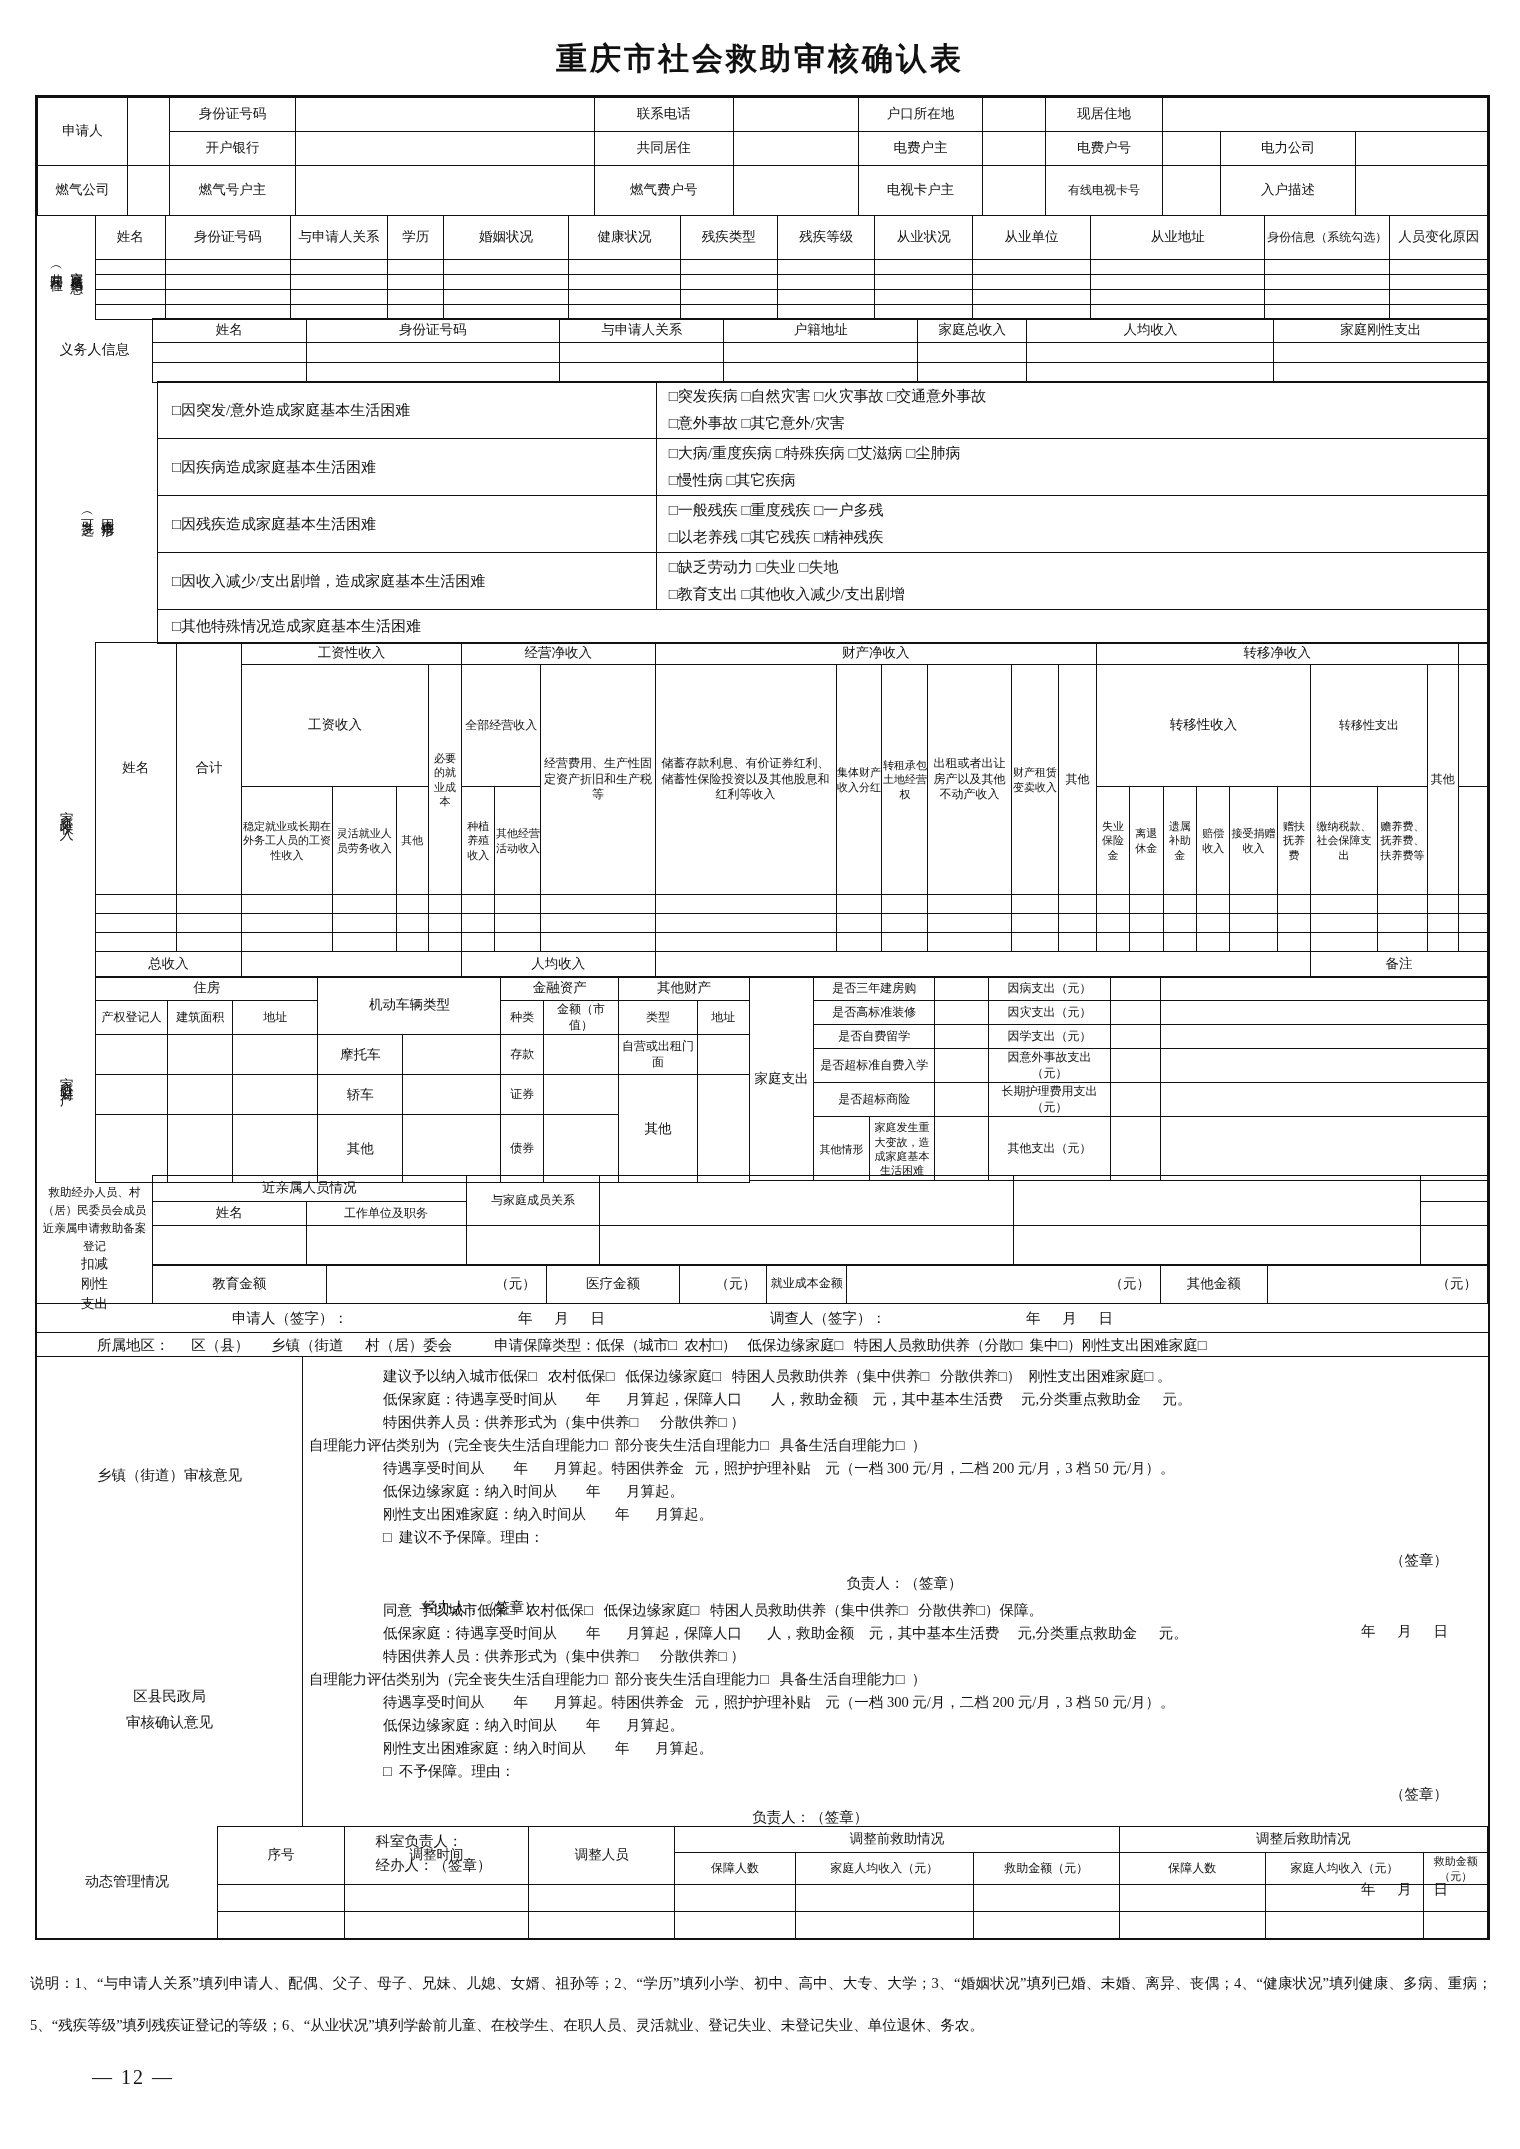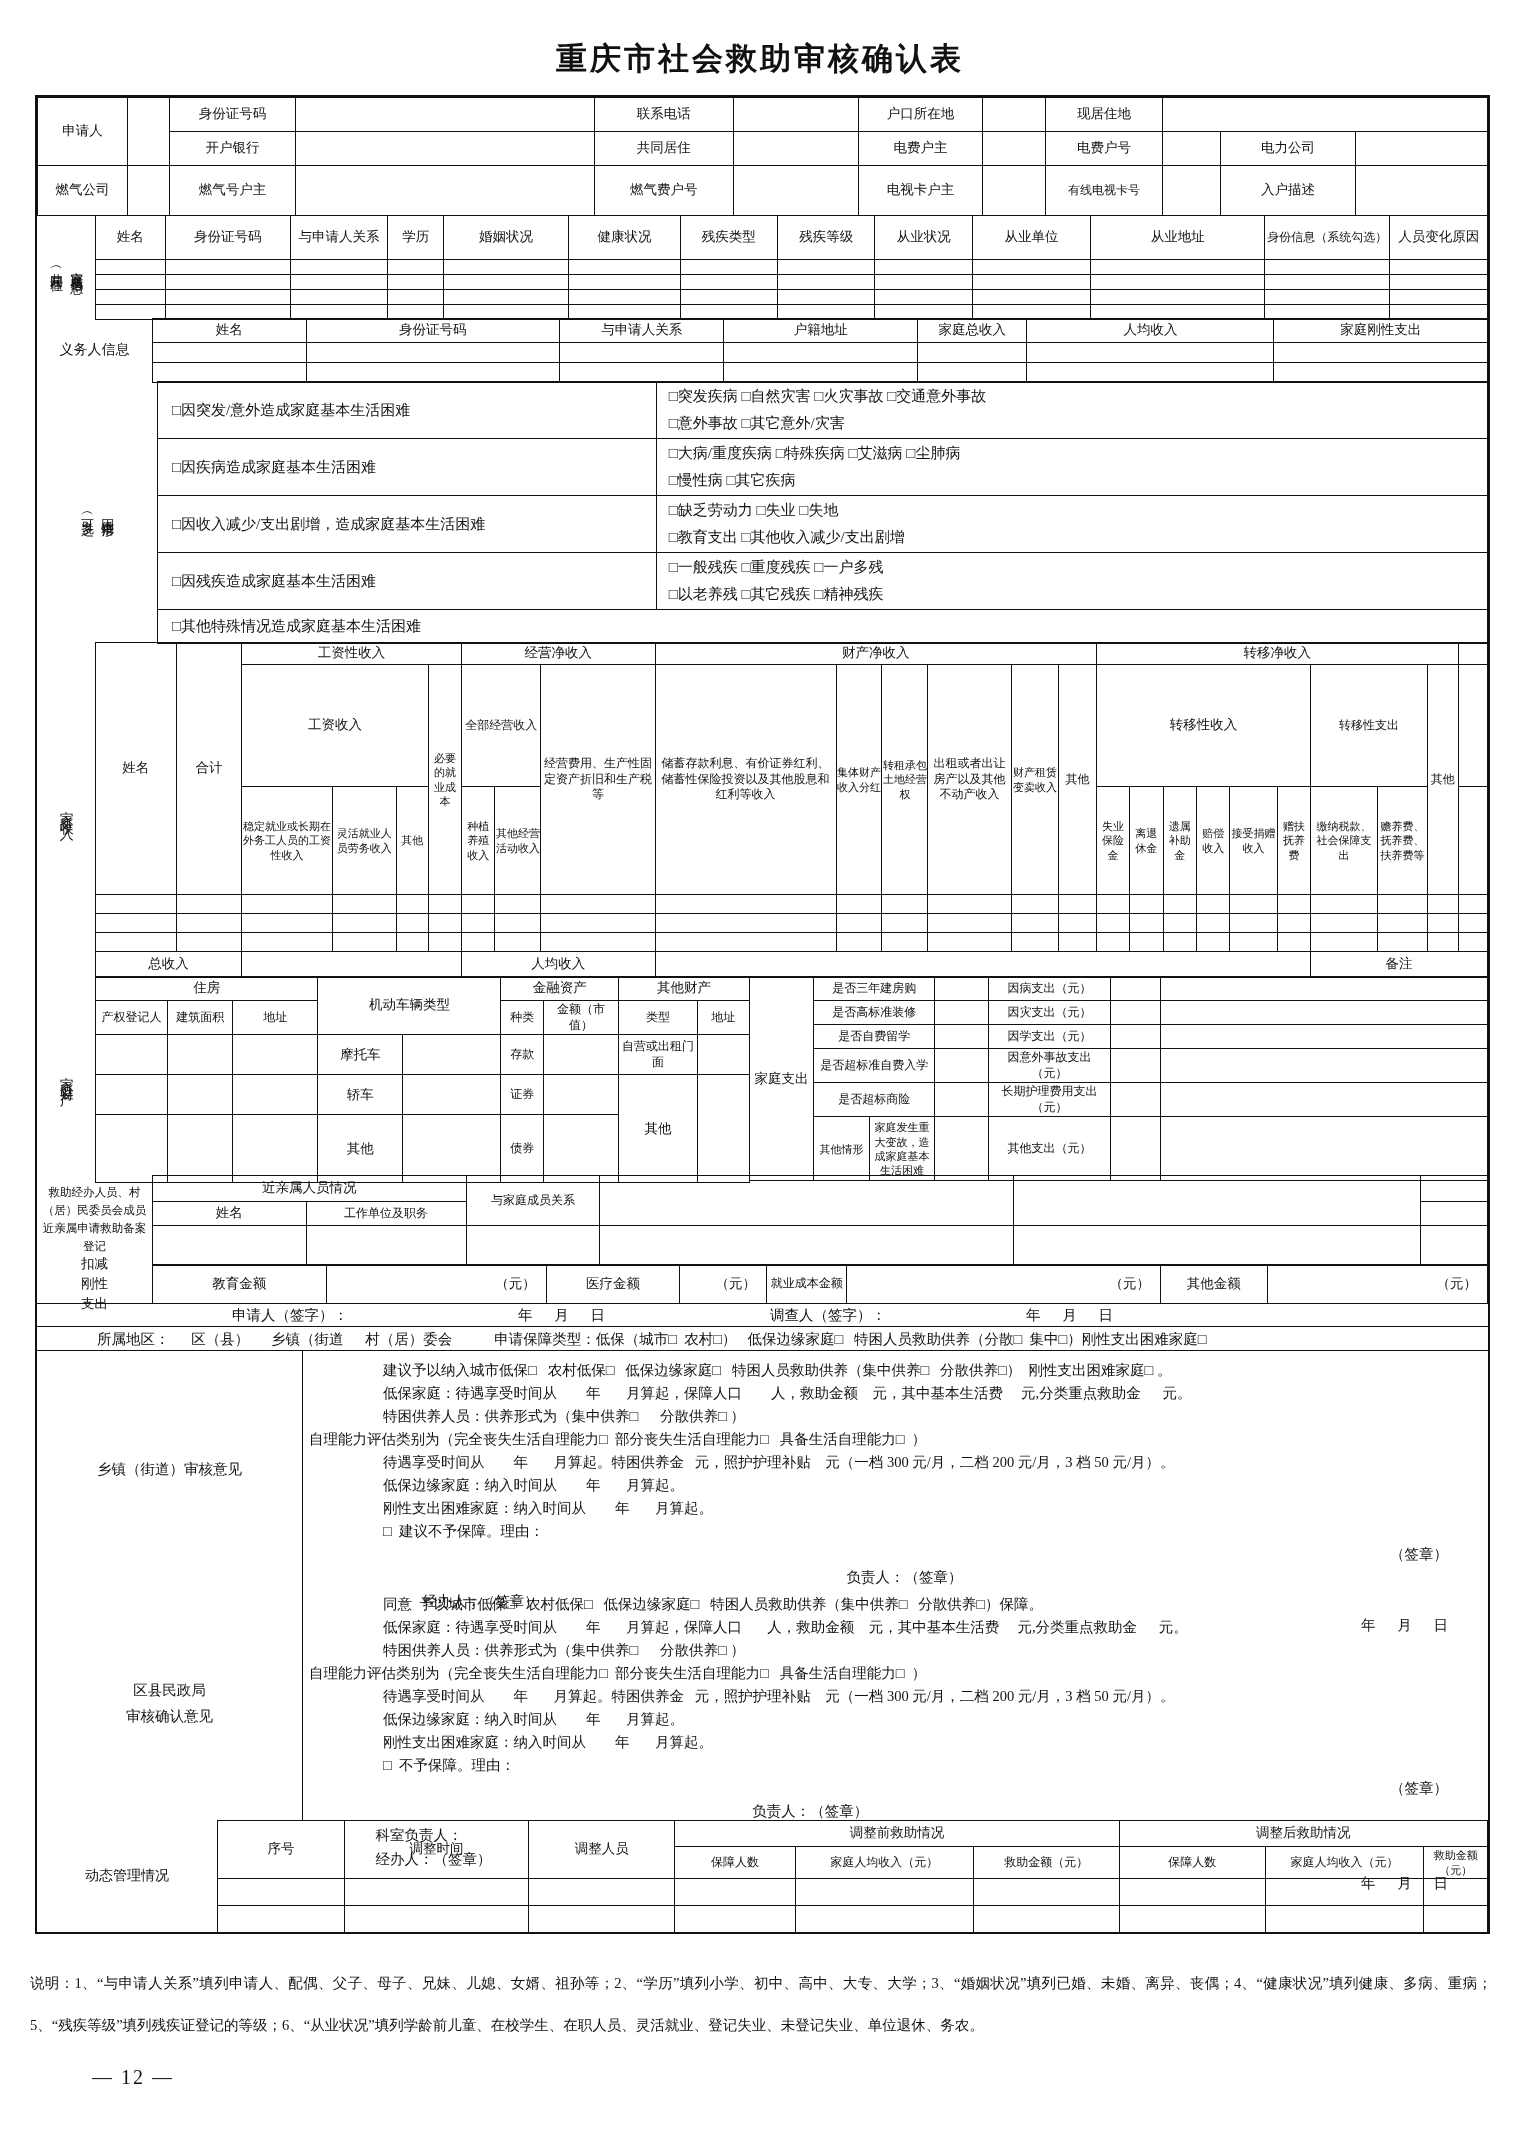--- a/index.html
+++ b/index.html
@@ -263,26 +263,26 @@
           <tbody>
             <tr style="height:57px">
               <td class="lefttxt">□因突发/意外造成家庭基本生活困难</td>
               <td class="chkline"><div>□突发疾病 □自然灾害 □火灾事故 □交通意外事故</div><div>□意外事故 □其它意外/灾害</div></td>
             </tr>
             <tr style="height:57px">
               <td class="lefttxt">□因疾病造成家庭基本生活困难</td>
               <td class="chkline"><div>□大病/重度疾病 □特殊疾病 □艾滋病 □尘肺病</div><div>□慢性病 □其它疾病</div></td>
             </tr>
             <tr style="height:57px">
+              <td class="lefttxt">□因残疾造成家庭基本生活困难</td>
+              <td class="chkline"><div>□一般残疾 □重度残疾 □一户多残</div><div>□以老养残 □其它残疾 □精神残疾</div></td>
+            </tr>
+            <tr style="height:57px">
               <td class="lefttxt">□因收入减少/支出剧增，造成家庭基本生活困难</td>
               <td class="chkline"><div>□缺乏劳动力 □失业 □失地</div><div>□教育支出 □其他收入减少/支出剧增</div></td>
-            </tr>
-            <tr style="height:57px">
-              <td class="lefttxt">□因残疾造成家庭基本生活困难</td>
-              <td class="chkline"><div>□一般残疾 □重度残疾 □一户多残</div><div>□以老养残 □其它残疾 □精神残疾</div></td>
             </tr>
             <tr style="height:34px">
               <td class="lefttxt" colspan="2">□其他特殊情况造成家庭基本生活困难</td>
             </tr>
           </tbody>
         </table>
       </div>
     </div>
 
     <div class="sec" style="height:335px">
@@ -646,21 +646,21 @@
               <td class="lb s12">就业成本金额</td>
               <td class="tdright">（元）</td>
               <td class="lb">其他金额</td>
               <td class="tdright">（元）</td>
             </tr>
           </tbody>
         </table>
       </div>
     </div>
 
-    <div class="rowline" style="height:24px">
+    <div class="rowline" style="height:30px">
       <span style="margin-left:195px">申请人（签字）：</span>
       <span style="margin-left:170px">年      月      日</span>
       <span style="margin-left:165px">调查人（签字）：</span>
       <span style="margin-left:140px">年      月      日</span>
     </div>
 
     <div class="rowline" style="height:25px">
       <span style="margin-left:60px">所属地区：      区（县）      乡镇（街道      村（居）委会</span>
       <span style="margin-left:42px">申请保障类型：低保（城市□  农村□）   低保边缘家庭□   特困人员救助供养（分散□  集中□）刚性支出困难家庭□</span>
     </div>

